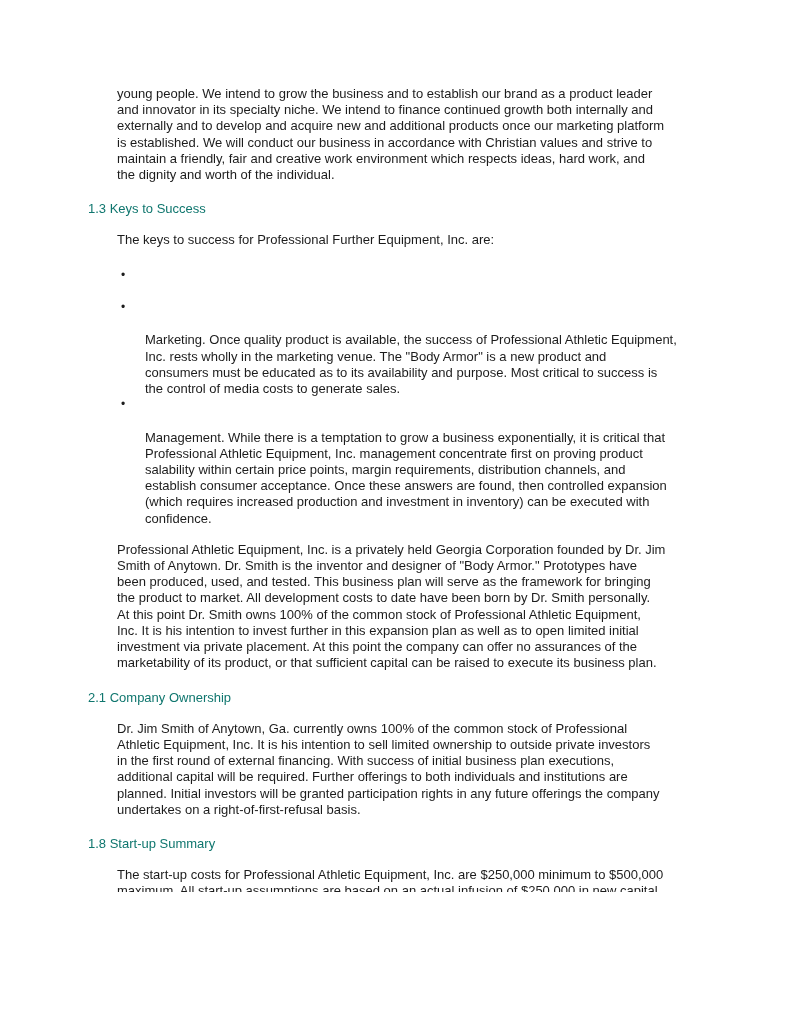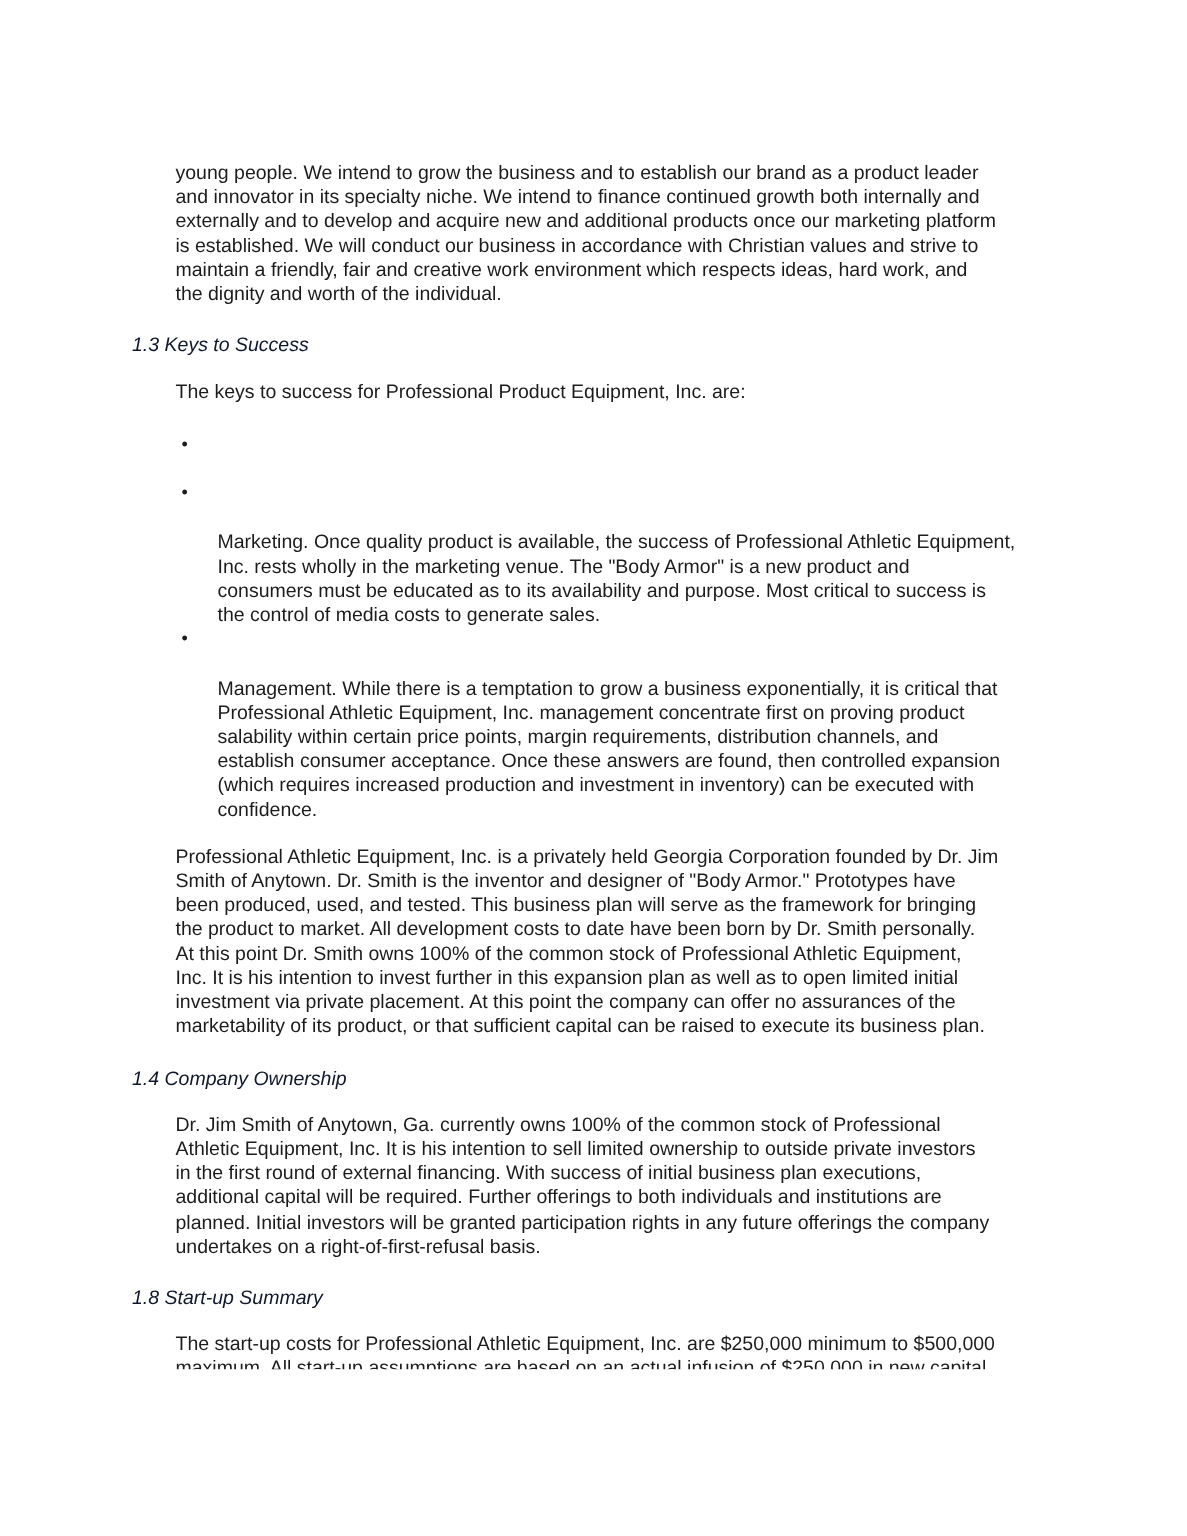--- a/index.html
+++ b/index.html
@@ -8,21 +8,20 @@
     background: #ffffff;
   }
   .page {
     position: relative;
     width: 791px;
     height: 892px;
     background: #ffffff;
     overflow: hidden;
     font-family: "Liberation Sans", "DejaVu Sans", sans-serif;
     color: #1c1c1c;
-    margin-top: 21px;
   }
   .content {
     position: absolute;
     left: 88px;
     top: 86px;
     width: 662px;
     font-size: 13px;
     line-height: 16.2px;
   }
   .para {
@@ -30,22 +29,21 @@
     margin: 0 0 15px 0;
   }
   .indent {
     margin-left: 29px;
   }
   h2.sec-heading {
     font-size: 13px;
     font-weight: 400;
     line-height: 16.2px;
     margin: 18px 0 15px 0;
-    color: #0f172a;
-    font-style: italic;
+    color: #0f766e;
   }
   ul.bullets {
     list-style: none;
     margin: 19px 0 15px 29px;
     padding: 0 0 0 28px;
   }
   ul.bullets li {
     position: relative;
     white-space: pre-line;
     margin: 0;
@@ -65,21 +63,21 @@
 
     <p class="para indent">young people. We intend to grow the business and to establish our brand as a product leader
 and innovator in its specialty niche. We intend to finance continued growth both internally and
 externally and to develop and acquire new and additional products once our marketing platform
 is established. We will conduct our business in accordance with Christian values and strive to
 maintain a friendly, fair and creative work environment which respects ideas, hard work, and
 the dignity and worth of the individual.</p>
 
     <h2 class="sec-heading">1.3 Keys to Success</h2>
 
-    <p class="para indent">The keys to success for Professional Product Equipment, Inc. are:</p>
+    <p class="para indent">The keys to success for Professional Further Equipment, Inc. are:</p>
 
     <ul class="bullets">
       <li>
         <span class="dot">•</span>
       </li>
       <li>
         <span class="dot">•</span>
         <span>Marketing. Once quality product is available, the success of Professional Athletic Equipment,
 Inc. rests wholly in the marketing venue. The "Body Armor" is a new product and
 consumers must be educated as to its availability and purpose. Most critical to success is
@@ -99,21 +97,21 @@
 
     <p class="para indent">Professional Athletic Equipment, Inc. is a privately held Georgia Corporation founded by Dr. Jim
 Smith of Anytown. Dr. Smith is the inventor and designer of "Body Armor." Prototypes have
 been produced, used, and tested. This business plan will serve as the framework for bringing
 the product to market. All development costs to date have been born by Dr. Smith personally.
 At this point Dr. Smith owns 100% of the common stock of Professional Athletic Equipment,
 Inc. It is his intention to invest further in this expansion plan as well as to open limited initial
 investment via private placement. At this point the company can offer no assurances of the
 marketability of its product, or that sufficient capital can be raised to execute its business plan.</p>
 
-    <h2 class="sec-heading">1.4 Company Ownership</h2>
+    <h2 class="sec-heading">2.1 Company Ownership</h2>
 
     <p class="para indent">Dr. Jim Smith of Anytown, Ga. currently owns 100% of the common stock of Professional
 Athletic Equipment, Inc. It is his intention to sell limited ownership to outside private investors
 in the first round of external financing. With success of initial business plan executions,
 additional capital will be required. Further offerings to both individuals and institutions are
 planned. Initial investors will be granted participation rights in any future offerings the company
 undertakes on a right-of-first-refusal basis.</p>
 
 
     <h2 class="sec-heading">1.8 Start-up Summary</h2>

